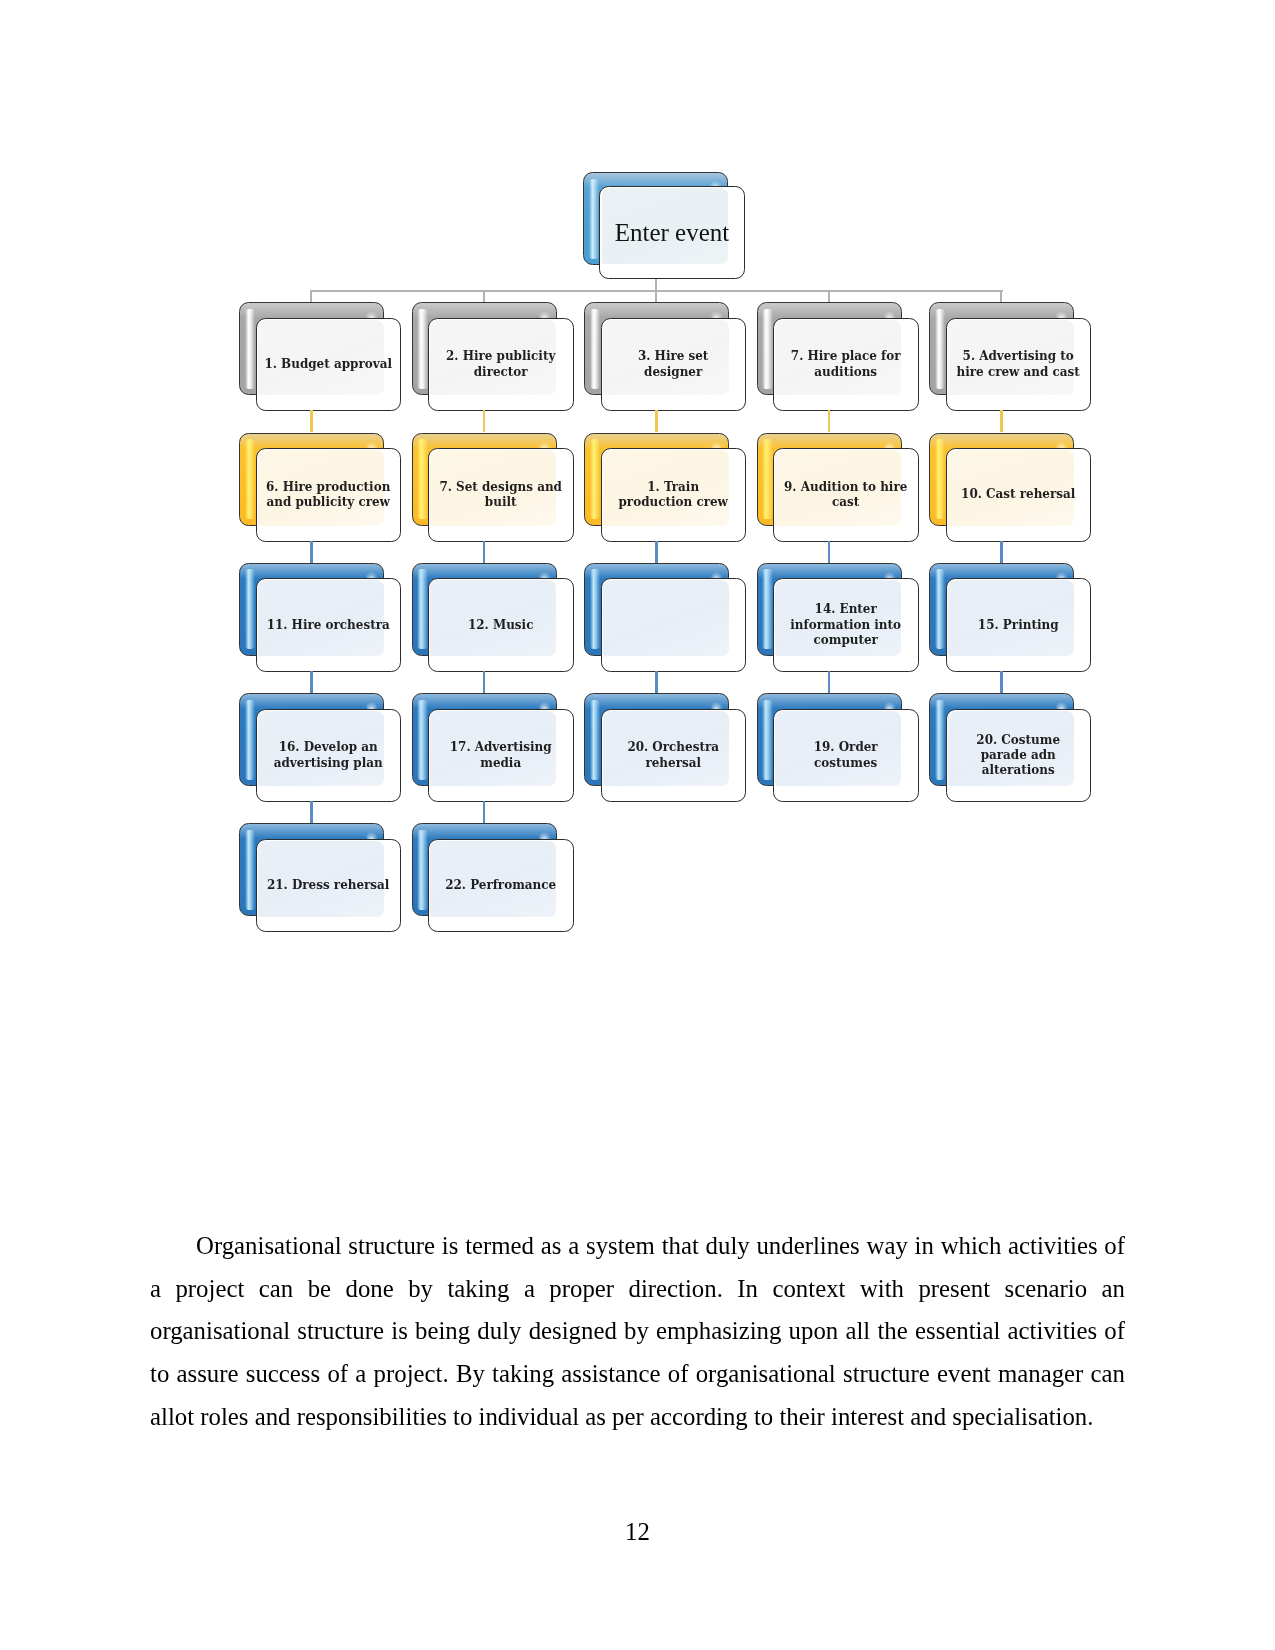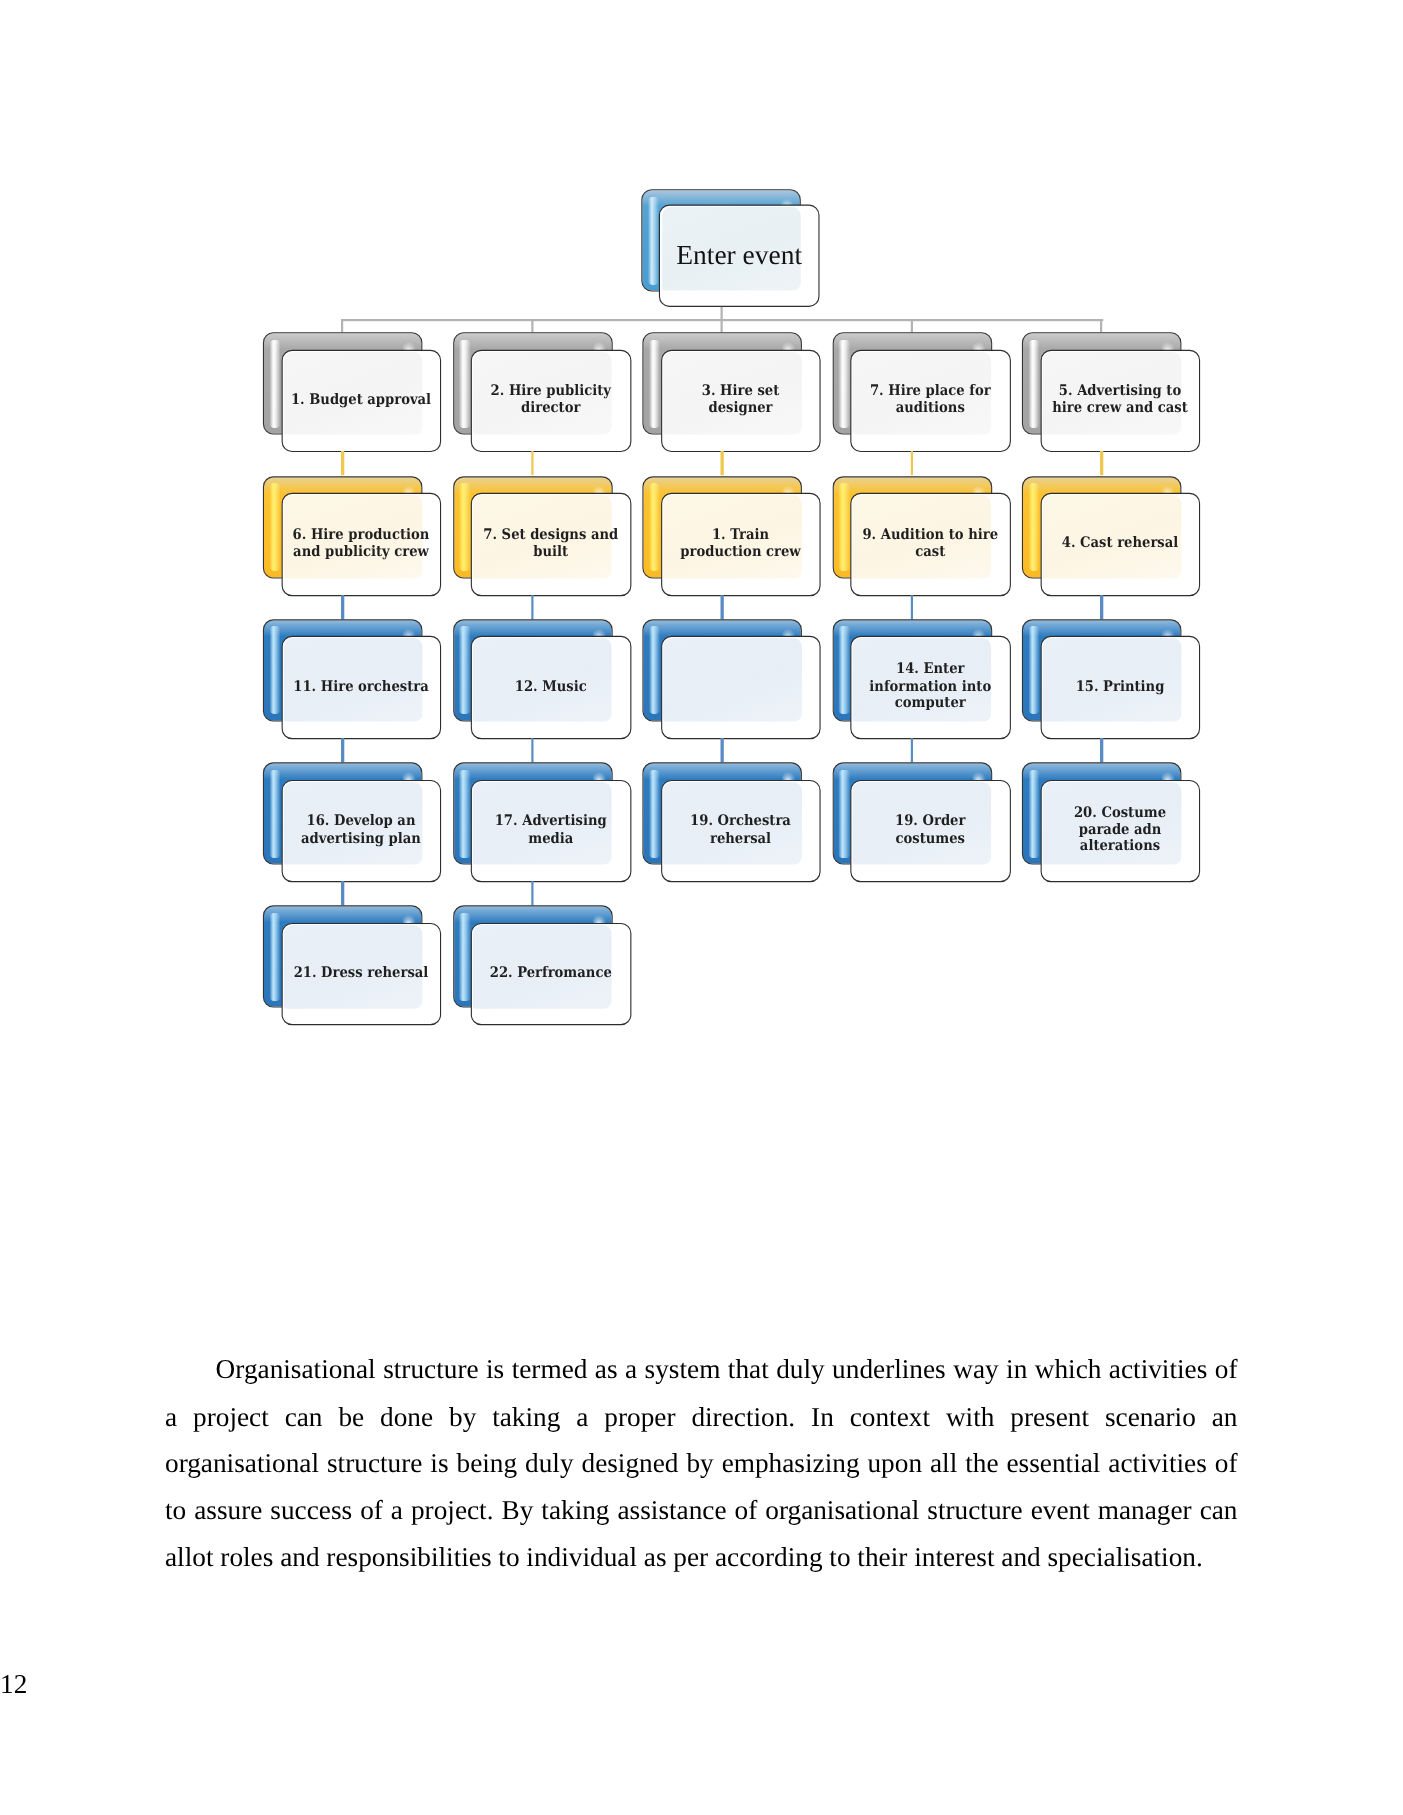--- a/index.html
+++ b/index.html
@@ -47,21 +47,21 @@
   
   .inner.root-in{background:linear-gradient(160deg,#eaf2f5 0%,#e8f0f4 55%,#eef4f6 100%);}
   .inner.c0-in{background:linear-gradient(160deg,#f6f6f6 0%,#f4f4f4 55%,#f8f8f8 100%);}
   .inner.c1-in{background:linear-gradient(160deg,#fdf7e7 0%,#fdf5e3 55%,#fef9ee 100%);}
   .inner.c2-in,.inner.c3-in,.inner.c4-in{background:linear-gradient(160deg,#eaf0f8 0%,#e7eef6 55%,#eef3f9 100%);}
 
   
   .para{position:absolute;left:150px;top:1200px;width:975px;
         font-family:"Liberation Serif",serif;font-size:24.8px;line-height:42.8px;
         text-align:justify;text-indent:46px;color:#000;transform:translateZ(0);}
-  .pageno{position:absolute;left:0;top:1520px;width:1275px;
+  .pageno{position:absolute;left:0;top:1520px;width:1275px;text-align:center;
         font-family:"Liberation Serif",serif;font-size:24.8px;line-height:24.8px;color:#000;transform:translateZ(0);}
 </style>
 </head>
 <body>
 
 <div class="page">
   <div id="org-chart">
       <div class="node root" style="left: 583.2px; top: 172.1px; --fdy: 13.8px;">
         <div class="back root"></div>
         <div class="front">
@@ -145,21 +145,21 @@
         <div class="front">
           <div class="inner c1-in"></div>
           <div class="label">9. Audition to hire cast</div>
         </div>
       </div>
       <div class="conn" style="left: 827.7px; top: 540.5px; width: 2.4px; height: 22.3px; background: rgb(90, 140, 196);"></div>
       <div class="node" style="left: 929.4px; top: 432.5px;">
         <div class="back c1"></div>
         <div class="front">
           <div class="inner c1-in"></div>
-          <div class="label">4. Cast rehersal</div>
+          <div class="label">10. Cast rehersal</div>
         </div>
       </div>
       <div class="conn" style="left: 1000.2px; top: 540.5px; width: 2.4px; height: 22.3px; background: rgb(90, 140, 196);"></div>
       <div class="node" style="left: 239.4px; top: 562.8px;">
         <div class="back c2"></div>
         <div class="front">
           <div class="inner c2-in"></div>
           <div class="label">11. Hire orchestra</div>
         </div>
       </div>
@@ -208,21 +208,21 @@
         <div class="front">
           <div class="inner c3-in"></div>
           <div class="label">17. Advertising media</div>
         </div>
       </div>
       <div class="conn" style="left: 482.7px; top: 801.1px; width: 2.4px; height: 22.3px; background: rgb(90, 140, 196);"></div>
       <div class="node" style="left: 584.4px; top: 693.1px;">
         <div class="back c3"></div>
         <div class="front">
           <div class="inner c3-in"></div>
-          <div class="label">19. Orchestra rehersal</div>
+          <div class="label">20. Orchestra rehersal</div>
         </div>
       </div>
       <div class="node" style="left: 756.9px; top: 693.1px;">
         <div class="back c3"></div>
         <div class="front">
           <div class="inner c3-in"></div>
           <div class="label">19. Order costumes</div>
         </div>
       </div>
       <div class="node" style="left: 929.4px; top: 693.1px;">

